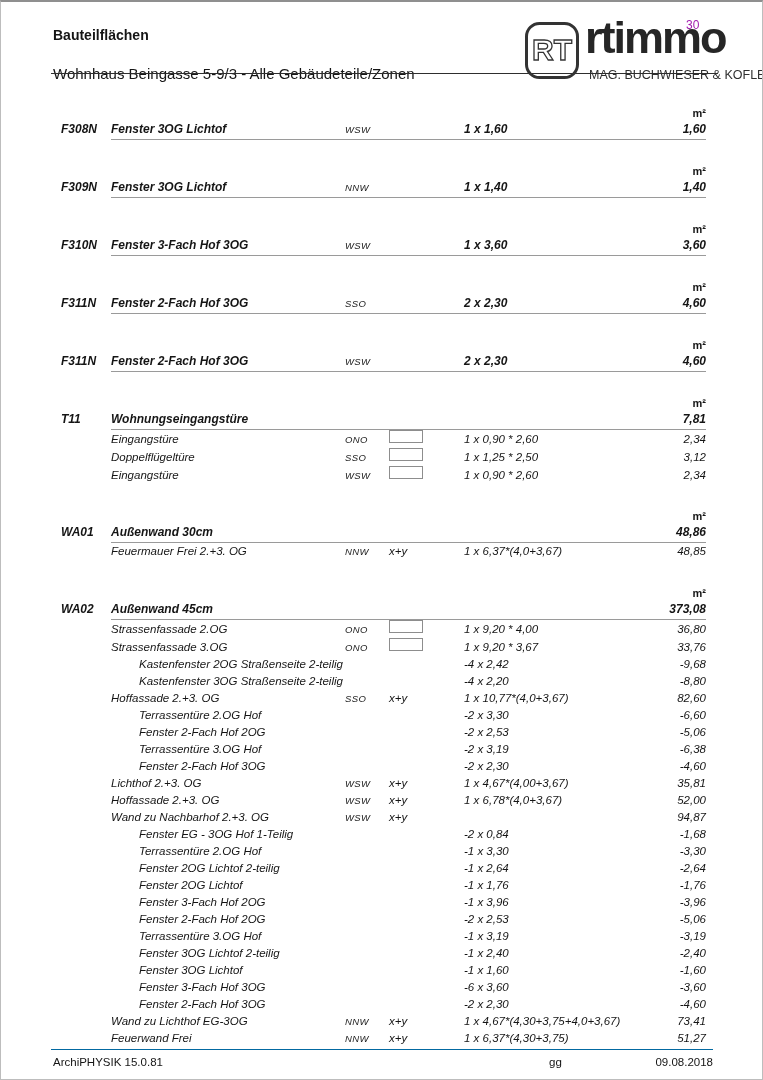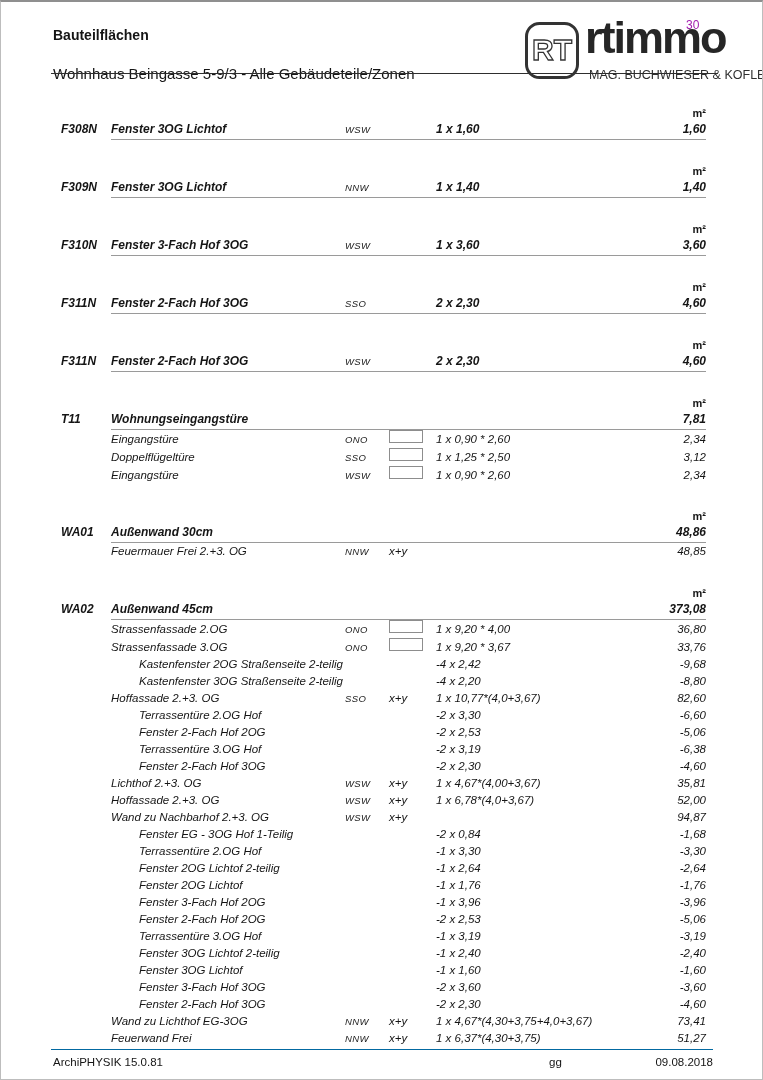--- a/index.html
+++ b/index.html
@@ -20,21 +20,21 @@
   .sec{margin-top:24px;}
   .sec:first-child{margin-top:0;}
   .sec.gap25{margin-top:25px;}
   .sec.gap26{margin-top:26px;}
   .unit-row{text-align:right;font-weight:700;font-size:11px;line-height:14px;}
   .grid{display:grid;grid-template-columns:50px 234px 44px 47px 200px 1fr;align-items:baseline;font-style:italic;}
   .c-code{grid-column:1;}
   .c-name{grid-column:2;white-space:nowrap;}
   .c-orient{grid-column:3;font-size:9.5px;letter-spacing:.4px;color:#222;}
   .c-mark{grid-column:4;}
-  .c-formula{grid-column:5;white-space:nowrap;}
+  .c-formula{grid-column:5;white-space:nowrap;margin-left:28px;}
   .c-value{grid-column:6;text-align:right;}
   .hdr{font-size:12px;line-height:19px;}
   .hdr .c-code,.hdr .c-name,.hdr .c-value{font-weight:700;}
   .hdr .c-formula.b{font-weight:700;}
   .row{font-size:11.5px;line-height:17px;}
   .row.ded{font-style:italic;}
   .row.ded .c-name{padding-left:28px;}
   .boxicon{display:inline-block;width:32px;height:11px;border:1px solid #8d8d8d;background:#fff;}
   .rule{height:1px;background:#9a9a9a;margin-left:50px;}
   
@@ -159,20 +159,21 @@
       <div class="grid hdr">
         <span class="c-code">WA01</span>
         <span class="c-name">Außenwand 30cm</span>
         <span class="c-value">48,86</span>
       </div>
       <div class="rule"></div>
       <div class="grid row">
         <span class="c-name">Feuermauer Frei 2.+3. OG</span>
         <span class="c-orient">NNW</span>
         <span class="c-mark">x+y</span>
+        <span class="c-formula">1 x 6,37*(4,0+3,67)</span>
         <span class="c-value">48,85</span>
       </div>
     </section>
 
     <section class="sec gap26">
       <div class="unit-row">m²</div>
       <div class="grid hdr">
         <span class="c-code">WA02</span>
         <span class="c-name">Außenwand 45cm</span>
         <span class="c-value">373,08</span>
@@ -290,21 +291,21 @@
         <span class="c-formula">-1 x 2,40</span>
         <span class="c-value">-2,40</span>
       </div>
       <div class="grid row ded">
         <span class="c-name">Fenster 3OG Lichtof</span>
         <span class="c-formula">-1 x 1,60</span>
         <span class="c-value">-1,60</span>
       </div>
       <div class="grid row ded">
         <span class="c-name">Fenster 3-Fach Hof 3OG</span>
-        <span class="c-formula">-2 x 3,60</span>
+        <span class="c-formula">-6 x 3,60</span>
         <span class="c-value">-3,60</span>
       </div>
       <div class="grid row ded">
         <span class="c-name">Fenster 2-Fach Hof 3OG</span>
         <span class="c-formula">-2 x 2,30</span>
         <span class="c-value">-4,60</span>
       </div>
       <div class="grid row">
         <span class="c-name">Wand zu Lichthof EG-3OG</span>
         <span class="c-orient">NNW</span>

